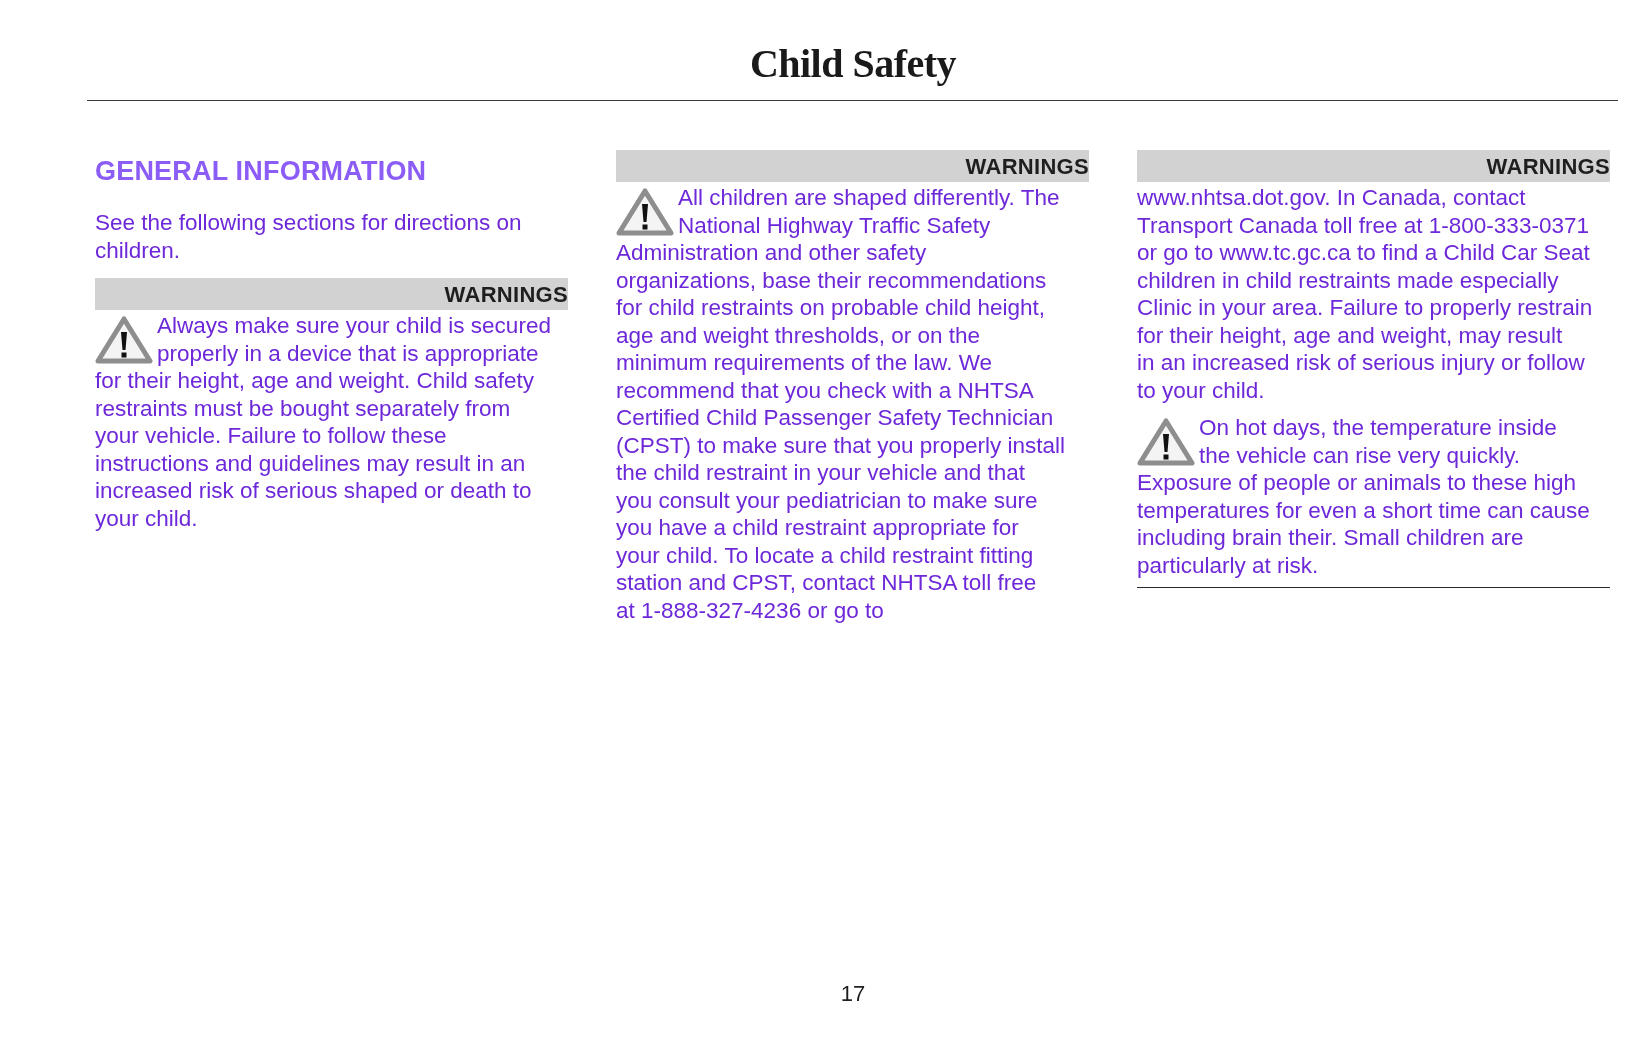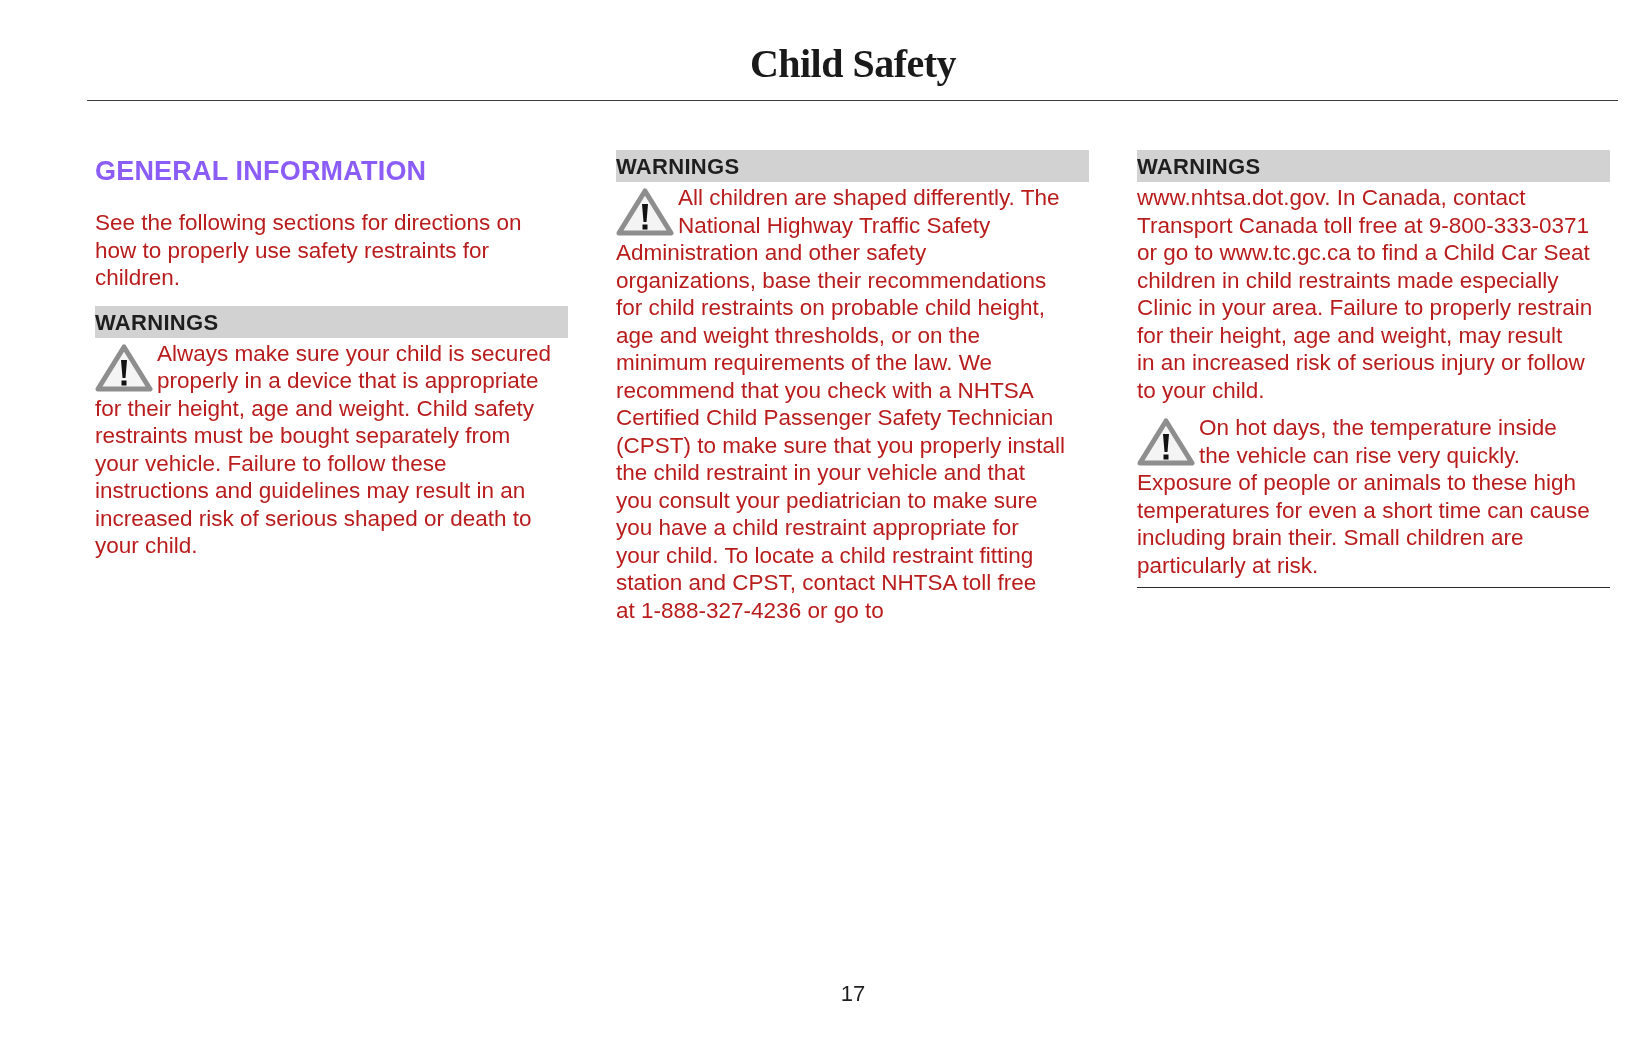--- a/index.html
+++ b/index.html
@@ -49,31 +49,31 @@
       font-weight: bold;
       font-size: 27px;
       line-height: 32px;
       margin: 5px 0 0 0;
       letter-spacing: 0.2px;
       color: #8b5cf6;
     }
     .body-text {
       font-size: 22.5px;
       line-height: 27.5px;
-      color: #b91c1c;
+      color: #6d28d9;
       white-space: nowrap;
     }
     .body-text .line { display: block; }
     .intro {
       margin-top: 22px;
     }
     .warn-bar {
       height: 32px;
       background: #d2d2d2;
-      text-align: left;
+      text-align: right;
       font-weight: bold;
       font-size: 22px;
       line-height: 34px;
       color: #1e1e1e;
       letter-spacing: 0.3px;
     }
     .col-left .warn-bar { margin-top: 14px; }
     .warn-block {
       position: relative;
       margin-top: 2px;
@@ -108,21 +108,20 @@
 <body>
 
 <div class="page-title">Child Safety</div>
 <div class="header-rule"></div>
 
 <div class="column col-left">
   <div class="section-heading">GENERAL INFORMATION</div>
 
   <div class="body-text intro">
     <span class="line">See the following sections for directions on</span>
-    <span class="line">how to properly use safety restraints for</span>
     <span class="line">children.</span>
   </div>
 
   <div class="warn-bar">WARNINGS</div>
   <div class="warn-block body-text">
     <svg class="warn-icon" viewBox="0 0 58 50">
       <polygon points="29,4 55,46 3,46" fill="#f4f4f4" stroke="#8e8e8e" stroke-width="5" stroke-linejoin="round"></polygon>
       <polygon points="26,17 32,17 30.5,35 27.5,35" fill="#111"></polygon>
       <rect x="26.5" y="37.5" width="5" height="5" fill="#111"></rect>
     </svg>
@@ -161,21 +160,21 @@
     <span class="line">your child. To locate a child restraint fitting</span>
     <span class="line">station and CPST, contact NHTSA toll free</span>
     <span class="line">at 1-888-327-4236 or go to</span>
   </div>
 </div>
 
 <div class="column col-right">
   <div class="warn-bar">WARNINGS</div>
   <div class="warn-block body-text">
     <span class="line">www.nhtsa.dot.gov. In Canada, contact</span>
-    <span class="line">Transport Canada toll free at 9-800-333-0371</span>
+    <span class="line">Transport Canada toll free at 1-800-333-0371</span>
     <span class="line">or go to www.tc.gc.ca to find a Child Car Seat</span>
     <span class="line">children in child restraints made especially</span>
     <span class="line">Clinic in your area. Failure to properly restrain</span>
     <span class="line">for their height, age and weight, may result</span>
     <span class="line">in an increased risk of serious injury or follow</span>
     <span class="line">to your child.</span>
   </div>
   <div class="warn-block body-text second-warning">
     <svg class="warn-icon" viewBox="0 0 58 50">
       <polygon points="29,4 55,46 3,46" fill="#f4f4f4" stroke="#8e8e8e" stroke-width="5" stroke-linejoin="round"></polygon>

